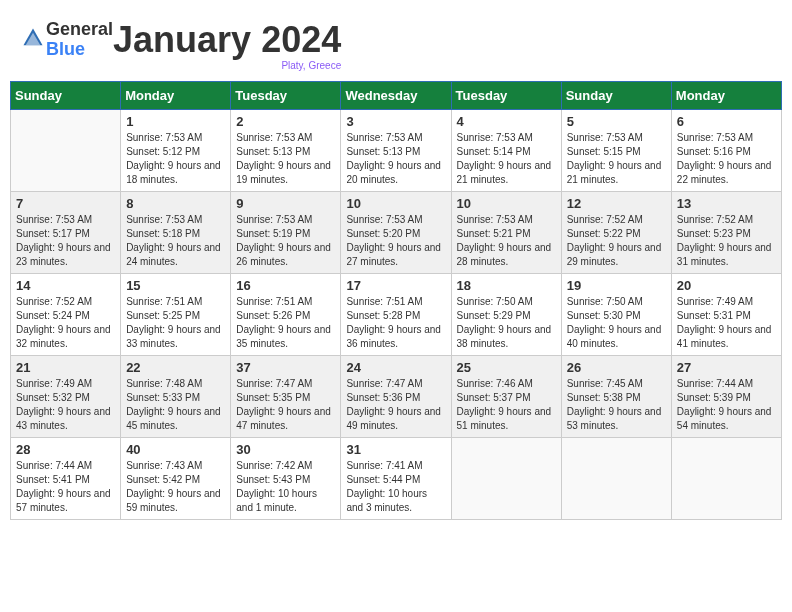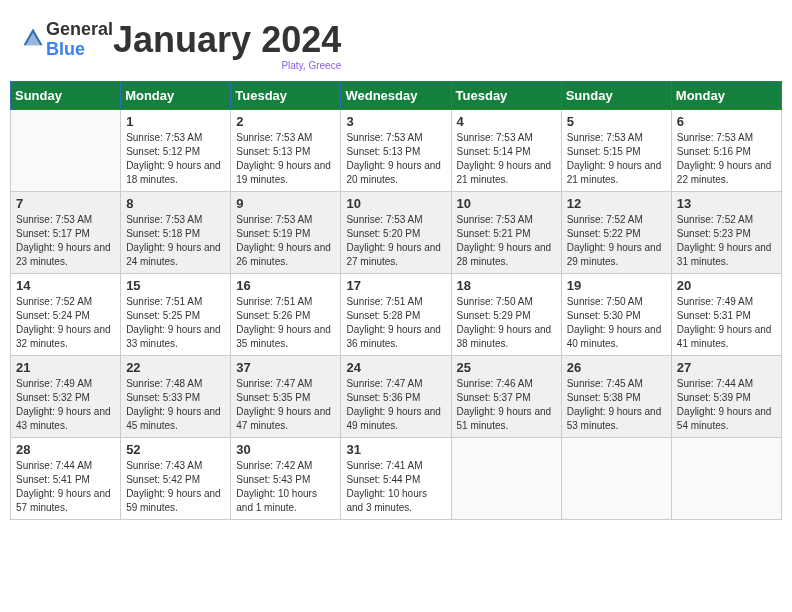--- a/index.html
+++ b/index.html
@@ -244,21 +244,21 @@
           <span class="day-number">27</span>
           <div class="day-info">Sunrise: 7:44 AM<br>Sunset: 5:39 PM<br>Daylight: 9 hours and 54 minutes.</div>
         </td>
       </tr>
       <tr>
         <td>
           <span class="day-number">28</span>
           <div class="day-info">Sunrise: 7:44 AM<br>Sunset: 5:41 PM<br>Daylight: 9 hours and 57 minutes.</div>
         </td>
         <td>
-          <span class="day-number">52</span>
+          <span class="day-number">40</span>
           <div class="day-info">Sunrise: 7:43 AM<br>Sunset: 5:42 PM<br>Daylight: 9 hours and 59 minutes.</div>
         </td>
         <td>
           <span class="day-number">30</span>
           <div class="day-info">Sunrise: 7:42 AM<br>Sunset: 5:43 PM<br>Daylight: 10 hours and 1 minute.</div>
         </td>
         <td>
           <span class="day-number">31</span>
           <div class="day-info">Sunrise: 7:41 AM<br>Sunset: 5:44 PM<br>Daylight: 10 hours and 3 minutes.</div>
         </td>

